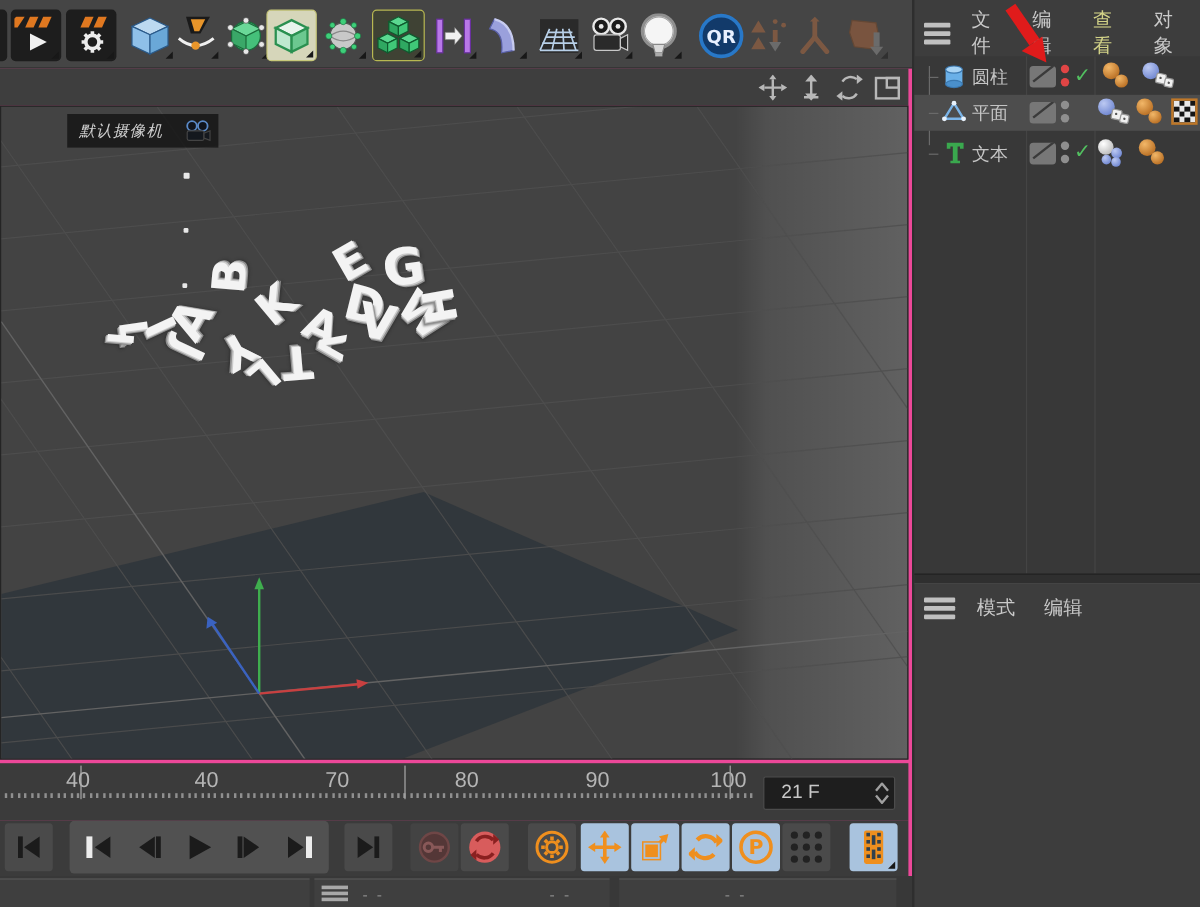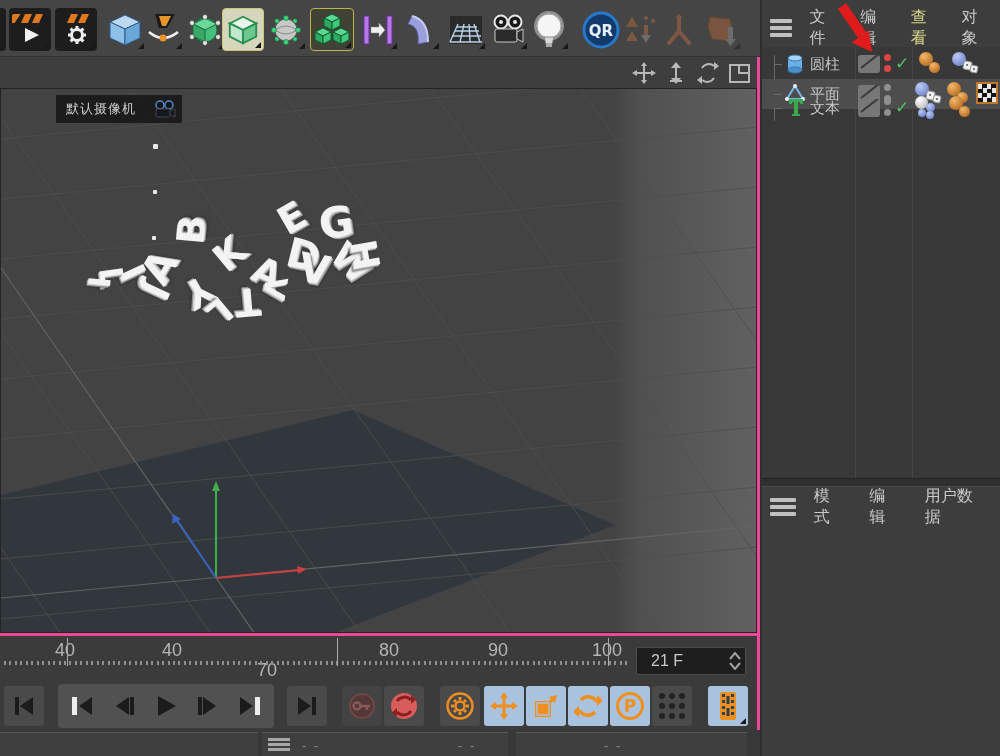--- a/index.html
+++ b/index.html
@@ -59,21 +59,21 @@
     border-top:1px solid #222; border-bottom:1px solid #4a4a4a; }
 
   
   #vp-titlebar { position:absolute; left:0; top:57px; width:757px; height:31px; background:#3e3e3e; }
   .navico { position:absolute; top:5px; width:24px; height:22px; }
   #vp-main { position:absolute; left:0; top:88px; width:757px; height:545px;
     background:#434343; border:1px solid #242424; overflow:hidden; }
   #right-band { position:absolute; left:612px; top:0; width:145px; height:545px;
     background:linear-gradient(90deg, rgba(255,255,255,0) 0%, rgba(255,255,255,.07) 18%, rgba(255,255,255,.16) 100%); }
   #cam-label { position:absolute; left:55px; top:6px; height:28px; background:rgba(18,18,18,.78);
-    display:flex; align-items:center; padding:0 6px 0 10px; gap:16px; }
+    display:flex; align-items:center; padding:0 6px 0 10px; gap:16px;font-style:italic; }
   #cam-label span { color:#cfcfcf; font-size:13px; letter-spacing:1px; }
   #grid-label { position:absolute; right:10px; bottom:14px; height:27px; background:rgba(22,22,22,.82);
     border:1px solid #555; display:flex; align-items:center; padding:0 12px; }
   #grid-label span { color:#d2d2d2; font-size:15px; }
   .wdot { position:absolute; background:#e8e8e8; border-radius:1px; }
   .letter3d { position:absolute; color:#f3f3f3; font-weight:bold; font-family:"DejaVu Sans","Liberation Sans",sans-serif;
     text-shadow:1px 1px 0 #cacaca, 2px 2px 0 #8f8f8f, 3px 3px 2px rgba(40,40,40,.5); line-height:1; }
 
   
   #timeline { position:absolute; left:0; top:636px; width:757px; height:48px; background:#3b3b3b; }
@@ -419,21 +419,21 @@
         <polygon points="18,11 23,9 23,17 18,15" fill="#14181e" stroke="#444"></polygon>
       </svg>
     </div>
 
   </div>
 
   <div id="timeline">
     <div id="ruler-nums">
         <span class="rnum" style="left: 65px;">40</span>
         <span class="rnum" style="left: 172px;">40</span>
-        <span class="rnum" style="left: 267px; margin-top: 20px;">70</span>
+        <span class="rnum" style="left: 281px;">70</span>
         <span class="rnum" style="left: 389px;">80</span>
         <span class="rnum" style="left: 498px;">90</span>
         <span class="rnum" style="left: 607px;">100</span>
       </div>
     <div id="ruler-ticks">
         <div class="tick" style="left: 4px;"></div>
         <div class="tick" style="left: 9.45px;"></div>
         <div class="tick" style="left: 14.9px;"></div>
         <div class="tick" style="left: 20.35px;"></div>
         <div class="tick" style="left: 25.8px;"></div>
@@ -798,21 +798,21 @@
         </div>
         <div class="tag" style="left:185px;">
           <div class="sph or" style="left:0; top:0; width:14px; height:14px;"></div>
           <div class="sph or" style="left:10px; top:10px; width:11px; height:11px;"></div>
         </div>
         <div class="tag" style="left:214px;">
           <div class="checker"></div>
         </div>
       </div>
 
-      <div class="orow" style="top:46px;text-align:center;">
+      <div class="orow" style="top:66px;text-align:center;">
         <div class="treeh" style="left:12px; top:15px;"></div>
         <svg style="position:absolute; left:25px; top:4px;" width="18" height="20" viewBox="0 0 18 20">
           <path d="M2,2 L16,2 L16,7 L13,7 L13,5 L11,5 L11,17 L13,17 L13,19 L5,19 L5,17 L7,17 L7,5 L5,5 L5,7 L2,7 Z" fill="#3aa84e"></path>
         </svg>
         <span class="olabel">文本</span>
         <div class="toggle-sq"></div>
         <div class="vdot gray" style="top:5px;"></div>
         <div class="vdot gray" style="top:16px;"></div>
         <span class="ocheck">✓</span>
         <div class="tag" style="left:153px;">
@@ -831,21 +831,20 @@
     <div id="splitter"></div>
 
     <div class="menubar" style="top:489px;">
       <div class="hamburger">
           <i></i>
           <i></i>
           <i></i>
         </div>
       <span class="mi">模式</span>
       <span class="mi">编辑</span>
-      <span class="mi">用户数据</span>
     </div>
   </div>
 
   <svg id="arrow-overlay">
     <line x1="842" y1="6" x2="862" y2="35" stroke="#e01b1b" stroke-width="10"></line>
     <polygon points="872,52 868.6,30.4 851.4,42.6" fill="#e01b1b"></polygon>
   </svg>
 
 </div>
 

